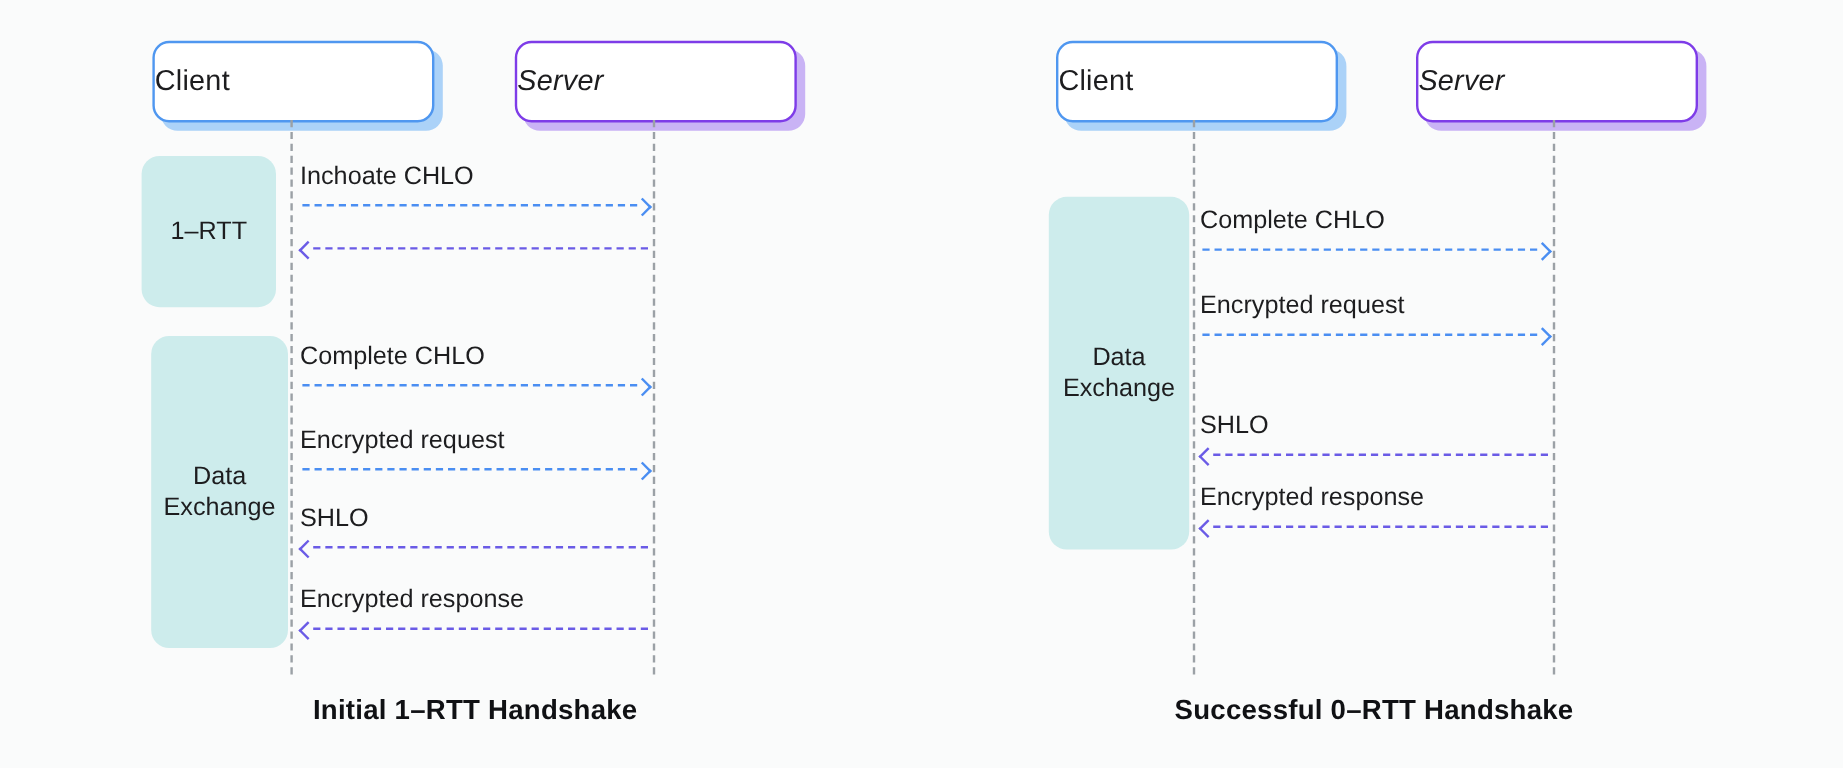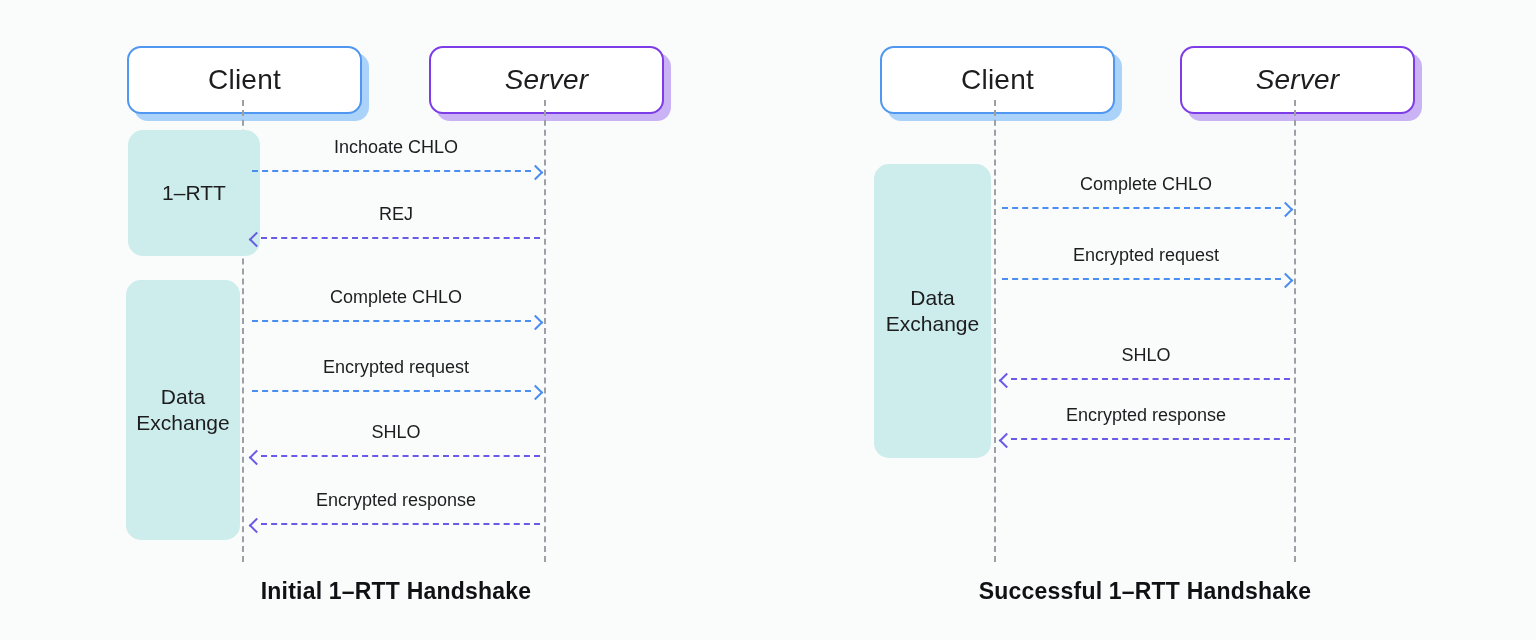--- a/index.html
+++ b/index.html
@@ -8,22 +8,22 @@
     background: var(--bg, #fafbfb);
     font-family: "Liberation Sans", "DejaVu Sans", sans-serif;
     overflow: hidden;
   }
   .canvas { position: relative; width: 1536px; height: 640px; }
 
   
   .actor {
     position: absolute; top: 34px; width: 231px; height: 64px;
     background: #ffffff; border-radius: 14px;
-    display: flex; align-items: center; justify-content: center;
-    font-size: 28px; color: var(--text, #1d1d1f); letter-spacing: 0.2px; margin-top: 12px;
+    display: flex; align-items: center; 
+    font-size: 24px; color: var(--text, #1d1d1f); letter-spacing: 0.2px;
   }
   .actor.client { border: 2.5px solid var(--client-border, #4f97f0); box-shadow: 7px 7px 0 0 var(--client-shadow, #abd2f8); }
   .actor.server { border: 2.5px solid var(--server-border, #7e3ce8); box-shadow: 7px 7px 0 0 var(--server-shadow, #c9b3f5); font-style: italic; }
 
   
   .lifeline {
     position: absolute; top: 100px; height: 462px; width: 0;
     border-left: 2px dashed var(--lifeline, #9ba1a6);
   }
 
@@ -32,21 +32,21 @@
     position: absolute; background: var(--teal, #cdecec);
     border-radius: 15px; box-sizing: border-box; padding: 0 6px;
     display: flex; align-items: center; justify-content: center;
     text-align: center; font-size: 21px; line-height: 1.25;
     color: var(--text, #1d1d1f);
   }
 
   
   .message { position: absolute; width: 292px; }
   .msg-label {
-    text-align: center; font-size: 18px; line-height: 26px;
+    font-size: 21px; line-height: 26px;
     margin-bottom: 5px; color: var(--text, #1d1d1f);
   }
   .msg-arrow { position: relative; height: 12px; }
   .msg-arrow.blue   { --c: var(--arrow-blue, #4a8ef2); }
   .msg-arrow.purple { --c: var(--arrow-purple, #6a5be6); }
   .msg-arrow::before {
     content: ""; position: absolute; top: 5px;
     border-top: 2.5px dashed var(--c);
   }
   .msg-arrow.right::before { left: 2px; right: 11px; }
@@ -79,34 +79,33 @@
     <div class="actor client" style="left:127px">
       <span>Client</span>
     </div>
     <div class="actor server" style="left:429px">
       <span>Server</span>
     </div>
 
     <div class="lifeline" style="left:242px"></div>
     <div class="lifeline" style="left:544px"></div>
 
-    <div class="region" style="left:128px; top:130px; width:132px; height:126px">
+    <div class="region" style="left:118px; top:130px; width:112px; height:126px">
       <span>1–RTT</span>
     </div>
     <div class="region" style="left:126px; top:280px; width:114px; height:260px">
       <span>Data Exchange</span>
     </div>
 
     <div class="message" style="left:250px; top:134px">
       <div class="msg-label">Inchoate CHLO</div>
       <div class="msg-arrow blue right"></div>
     </div>
 
     <div class="message" style="left:250px; top:201px">
-      <div class="msg-label">REJ</div>
       <div class="msg-arrow purple left"></div>
     </div>
 
     <div class="message" style="left:250px; top:284px">
       <div class="msg-label">Complete CHLO</div>
       <div class="msg-arrow blue right"></div>
     </div>
 
     <div class="message" style="left:250px; top:354px">
       <div class="msg-label">Encrypted request</div>
@@ -155,16 +154,16 @@
     <div class="message" style="left:1000px; top:342px">
       <div class="msg-label">SHLO</div>
       <div class="msg-arrow purple left"></div>
     </div>
 
     <div class="message" style="left:1000px; top:402px">
       <div class="msg-label">Encrypted response</div>
       <div class="msg-arrow purple left"></div>
     </div>
 
-    <div class="caption" style="left:945px">Successful 1–RTT Handshake</div>
+    <div class="caption" style="left:945px">Successful 0–RTT Handshake</div>
   </section>
 
 </div>
 
 </body></html>

